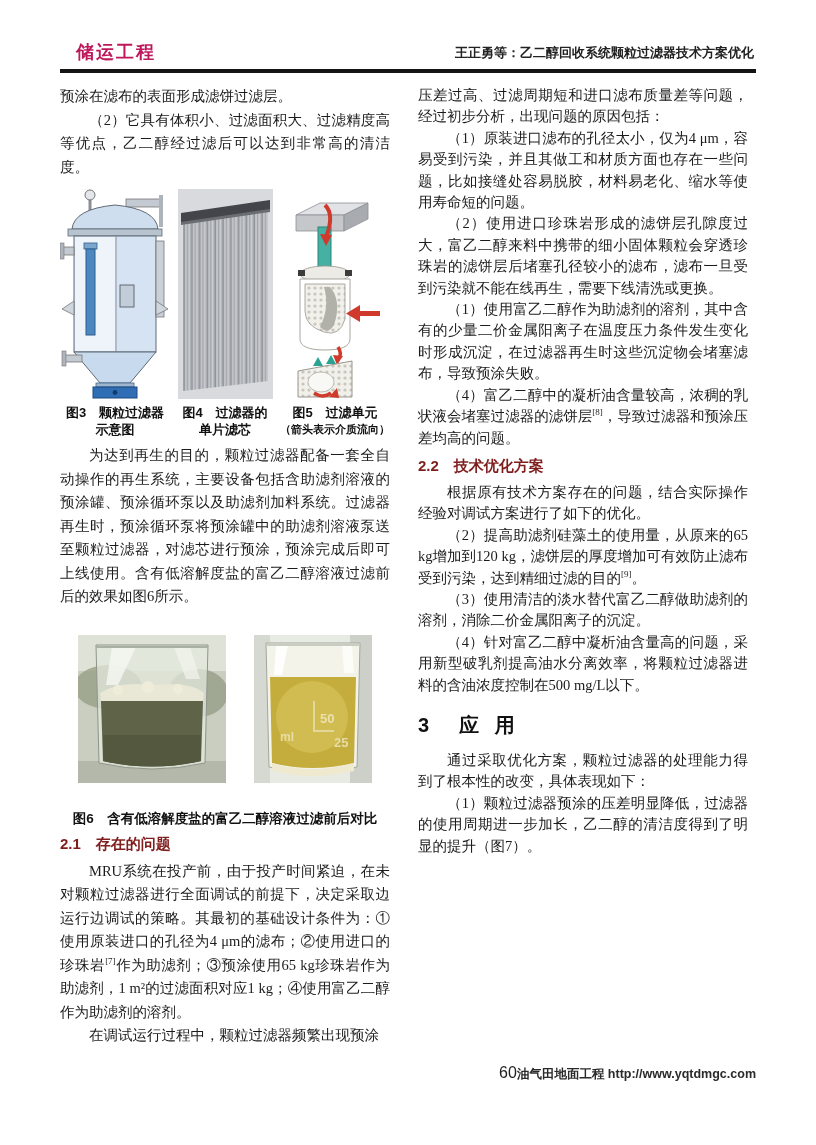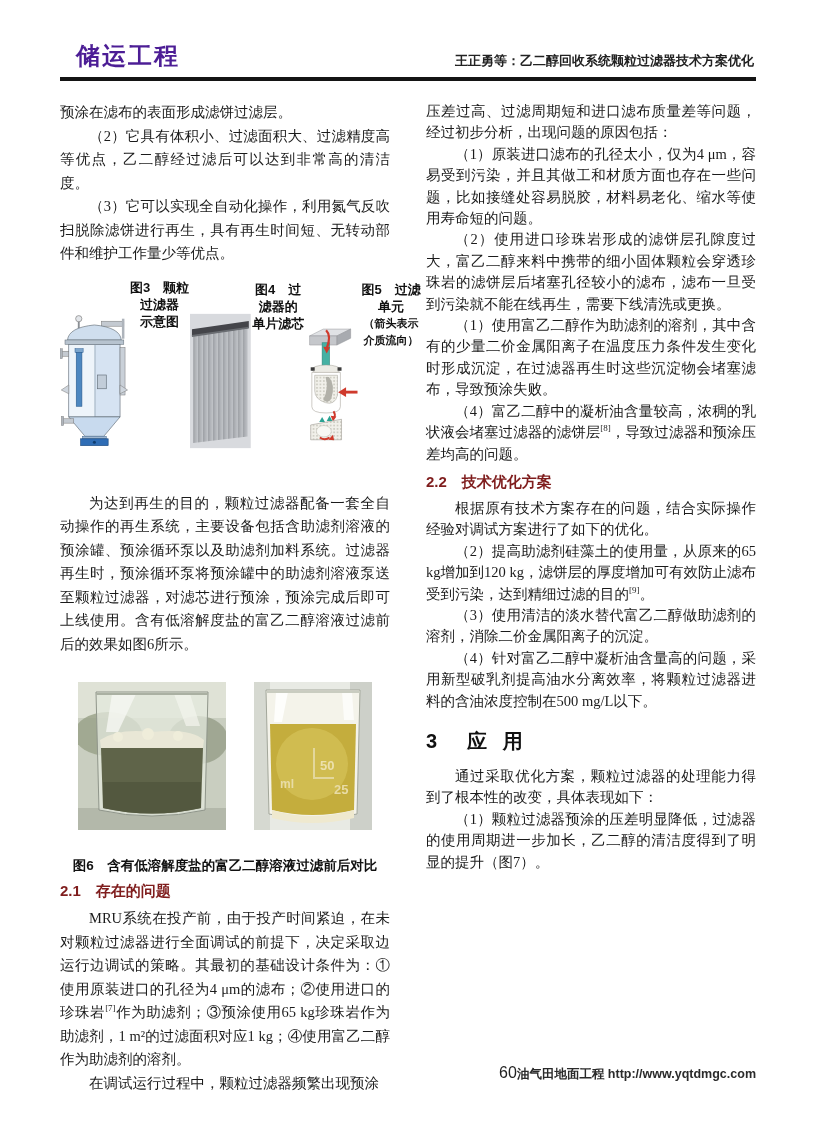--- a/index.html
+++ b/index.html
@@ -3,34 +3,34 @@
 <meta charset="utf-8">
 <style>
   html,body { margin:0; padding:0; background:#9a9a9a; }
   .page {
     position:relative; width:816px; height:1145px; margin:0 auto;
     background:#ffffff; box-sizing:border-box;
     padding:40px 60px 0 60px; overflow:hidden;
     font-family:"Liberation Serif","DejaVu Serif",serif; color:#1b1b1b;
   }
   header.pagehead { display:flex; justify-content:space-between; align-items:flex-end; padding:0 2px 0 16px; }
-  .logo { font-family:Liberation Mono, monospace; font-weight:900; font-size:24px; letter-spacing:2px; color:#4c1d95; }
+  .logo { font-family:Liberation Mono, monospace; font-weight:900; font-size:18px; letter-spacing:2px; color:#be185d; }
   .running { font-family:"Liberation Sans","DejaVu Sans",sans-serif; font-weight:700; font-size:13px; color:#222; padding-bottom:2px; }
   .rule { height:4px; background:#141414; margin-top:5px; }
-  .cols { display:flex; gap:36px; margin-top:20px; }
+  .cols { display:flex; gap:28px; margin-top:12px; }
   .col { width:330px; }
   .col p { margin:0; font-size:14.5px; text-align:justify; text-indent:2em; }
   .col-l p { line-height:23.5px; }
   .col-r p { line-height:21.4px; }
   p.noind { text-indent:0; }
   .ref { vertical-align:super; font-size:9px; line-height:0; }
   .h2 { font-family:"Liberation Sans","DejaVu Sans",sans-serif; font-weight:700; font-size:15px; margin:8px 0 6px; color:#7f1d1d; }
   .h1 { font-family:"Liberation Sans","DejaVu Sans",sans-serif; font-weight:700; font-size:20px; letter-spacing:5px; margin:16px 0 11px; color:#111; }
   .figrow { display:flex; justify-content:space-between; align-items:flex-end; margin:8px 0 6px; }
-  .figcell { display:flex; flex-direction:row; margin:0; }
+  .figcell { display:flex; flex-direction:column; align-items:center; margin:0; }
   .cap { font-family:"Liberation Sans","DejaVu Sans",sans-serif; font-weight:700; font-size:13px; line-height:17px; text-align:center; margin-top:5px; color:#111; }
   .cap .line2 { font-weight:700; }
   .cap .line2.small { font-size:11px; }
   .fig6 { margin:8px 0 4px; }
   .fig6row { display:flex; justify-content:space-between; padding:18px 18px; }
   .fig6cap { font-size:13.5px; margin-top:9px; }
   footer.pagefoot {
     position:absolute; left:64px; right:60px; top:1064px;
     display:flex; justify-content:flex-end; align-items:baseline;
   }
@@ -47,21 +47,20 @@
     <div class="logo">储运工程</div>
     <div class="running">王正勇等：乙二醇回收系统颗粒过滤器技术方案优化</div>
   </header>
   <div class="rule"></div>
 
   <main class="cols">
 
     <section class="col col-l">
       <p class="noind">预涂在滤布的表面形成滤饼过滤层。</p>
       <p>（2）它具有体积小、过滤面积大、过滤精度高等优点，乙二醇经过滤后可以达到非常高的清洁度。</p>
-      <p>（3）它可以实现全自动化操作，利用氮气反吹扫脱除滤饼进行再生，具有再生时间短、无转动部件和维护工作量少等优点。</p>
 
       <div class="figrow">
 
         <figure class="figcell">
           <svg width="110" height="212" viewBox="0 0 110 212">
             <line x1="30" y1="10" x2="30" y2="24" stroke="#8a8f94" stroke-width="3"></line>
             <circle cx="30" cy="8" r="5" fill="#e3e6ea" stroke="#777"></circle>
             <rect x="66" y="12" width="36" height="8" fill="#c4cad1" stroke="#777" stroke-width="0.8"></rect>
             <rect x="99" y="8" width="4" height="32" fill="#aeb4bb"></rect>
             <path d="M12 42 Q14 22 55 18 Q96 22 98 42 Z" fill="#cfdeee" stroke="#5f6a74"></path>

